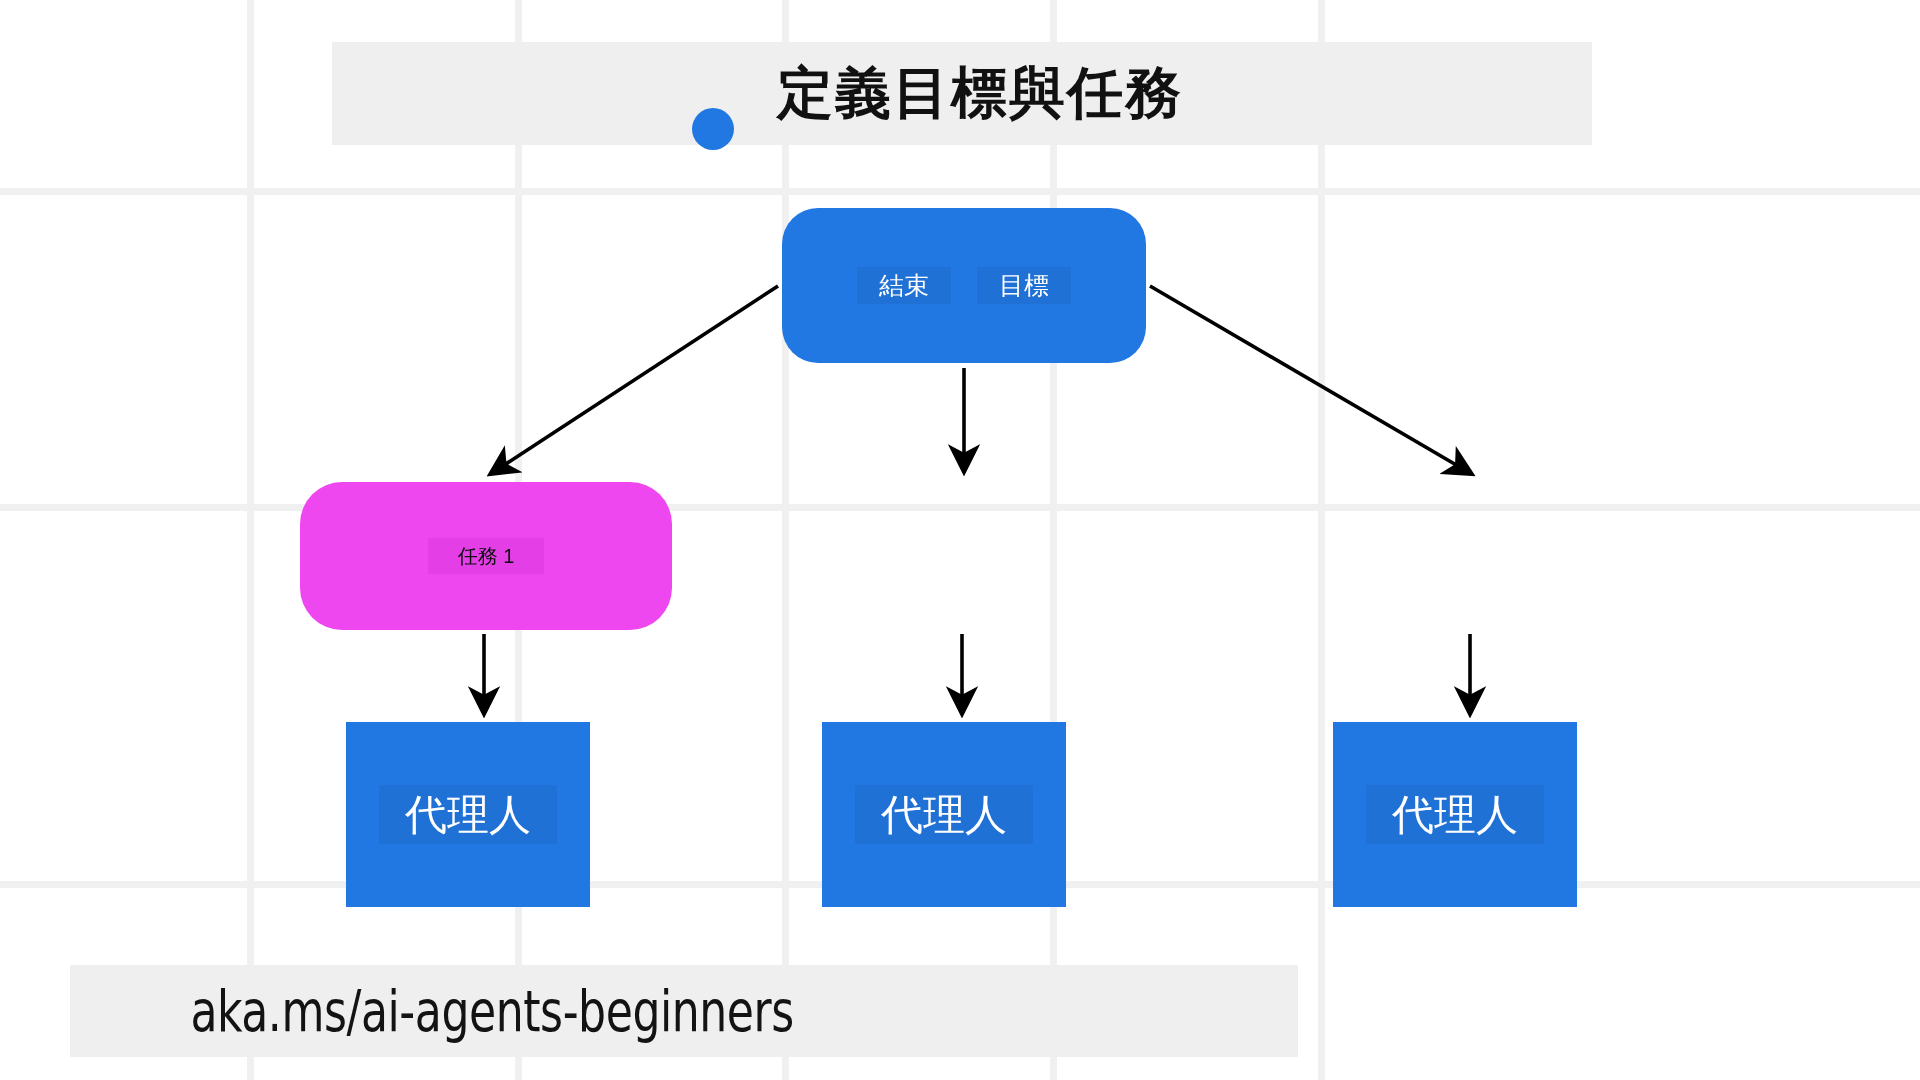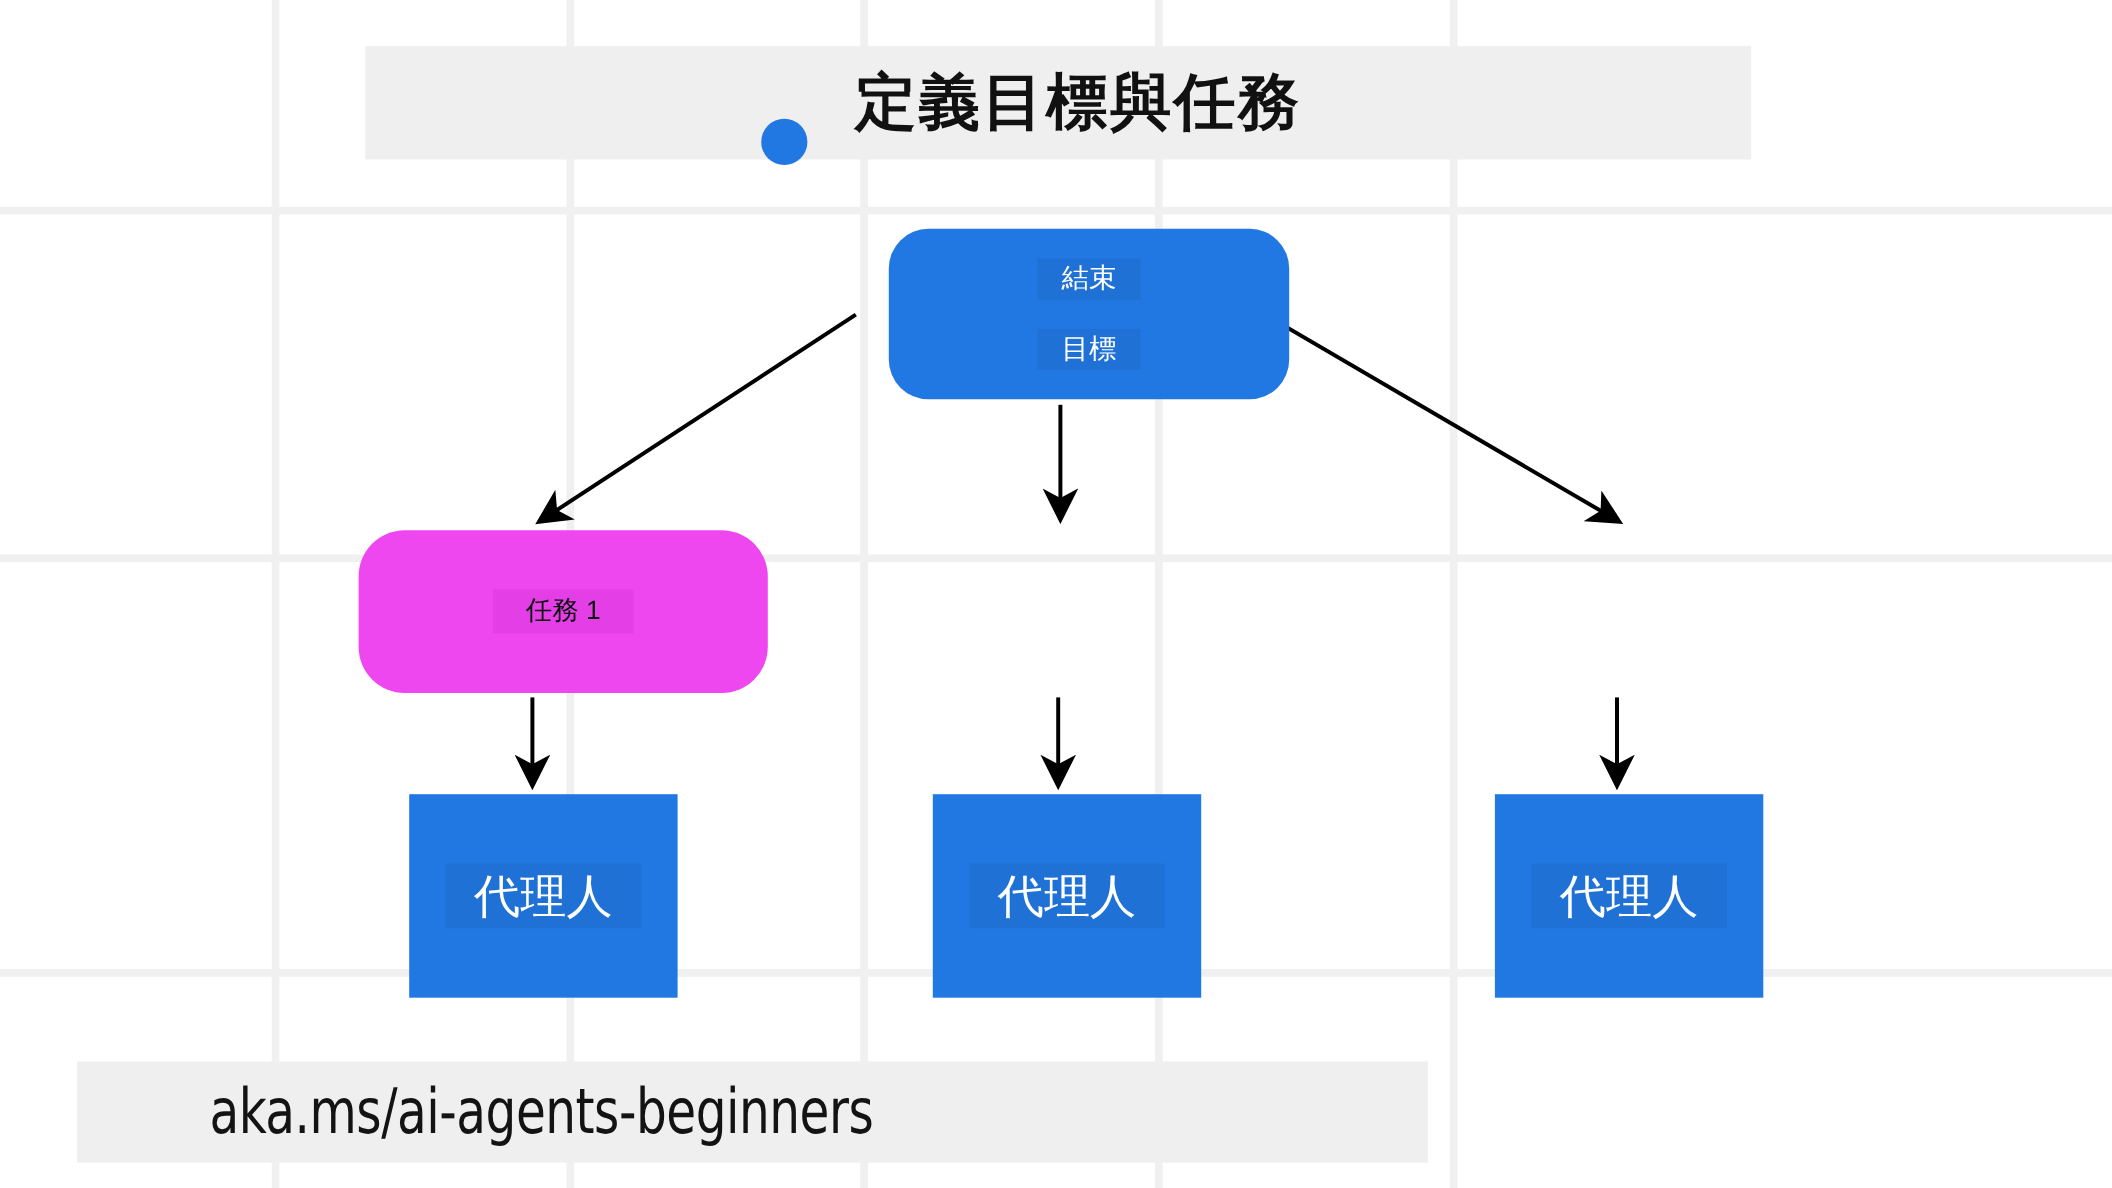--- a/index.html
+++ b/index.html
@@ -30,39 +30,39 @@
   }
 
   
   #stray-dot{
     position:absolute;left:692px;top:108px;width:42px;height:42px;
     border-radius:50%;background:#2178e3;
   }
 
   
   .node{position:absolute;box-sizing:border-box;display:flex;
-        flex-direction:column;align-items:center;justify-content:center;margin-left:26px;}
+        flex-direction:row;align-items:center;justify-content:center;}
 
   .node-goal{
     background:#2178e3;border-radius:36px;
     left:782px;top:208px;width:364px;height:155px;
     gap:26px;
   }
   .node-goal .txt{
     color:#ffffff;font-size:25px;font-weight:400;
     background:rgba(0,0,0,0.055);
     padding:3px 22px;line-height:1.25;
   }
 
   .node-task{
     background:#ee47f0;border-radius:42px;
     top:482px;width:372px;height:148px;
   }
   .node-task .txt{
-    color:#0d0d0d;font-size:24px;font-weight:400;
+    color:#0d0d0d;font-size:20px;font-weight:400;
     background:rgba(160,0,170,0.12);
     padding:6px 30px;line-height:1.2;white-space:nowrap;
   }
   #task-1{left:300px;}
   #task-2{left:782px;}
   #task-3{left:1285px;}
 
   .node-agent{
     background:#2178e3;border-radius:0;
     top:722px;width:244px;height:185px;

